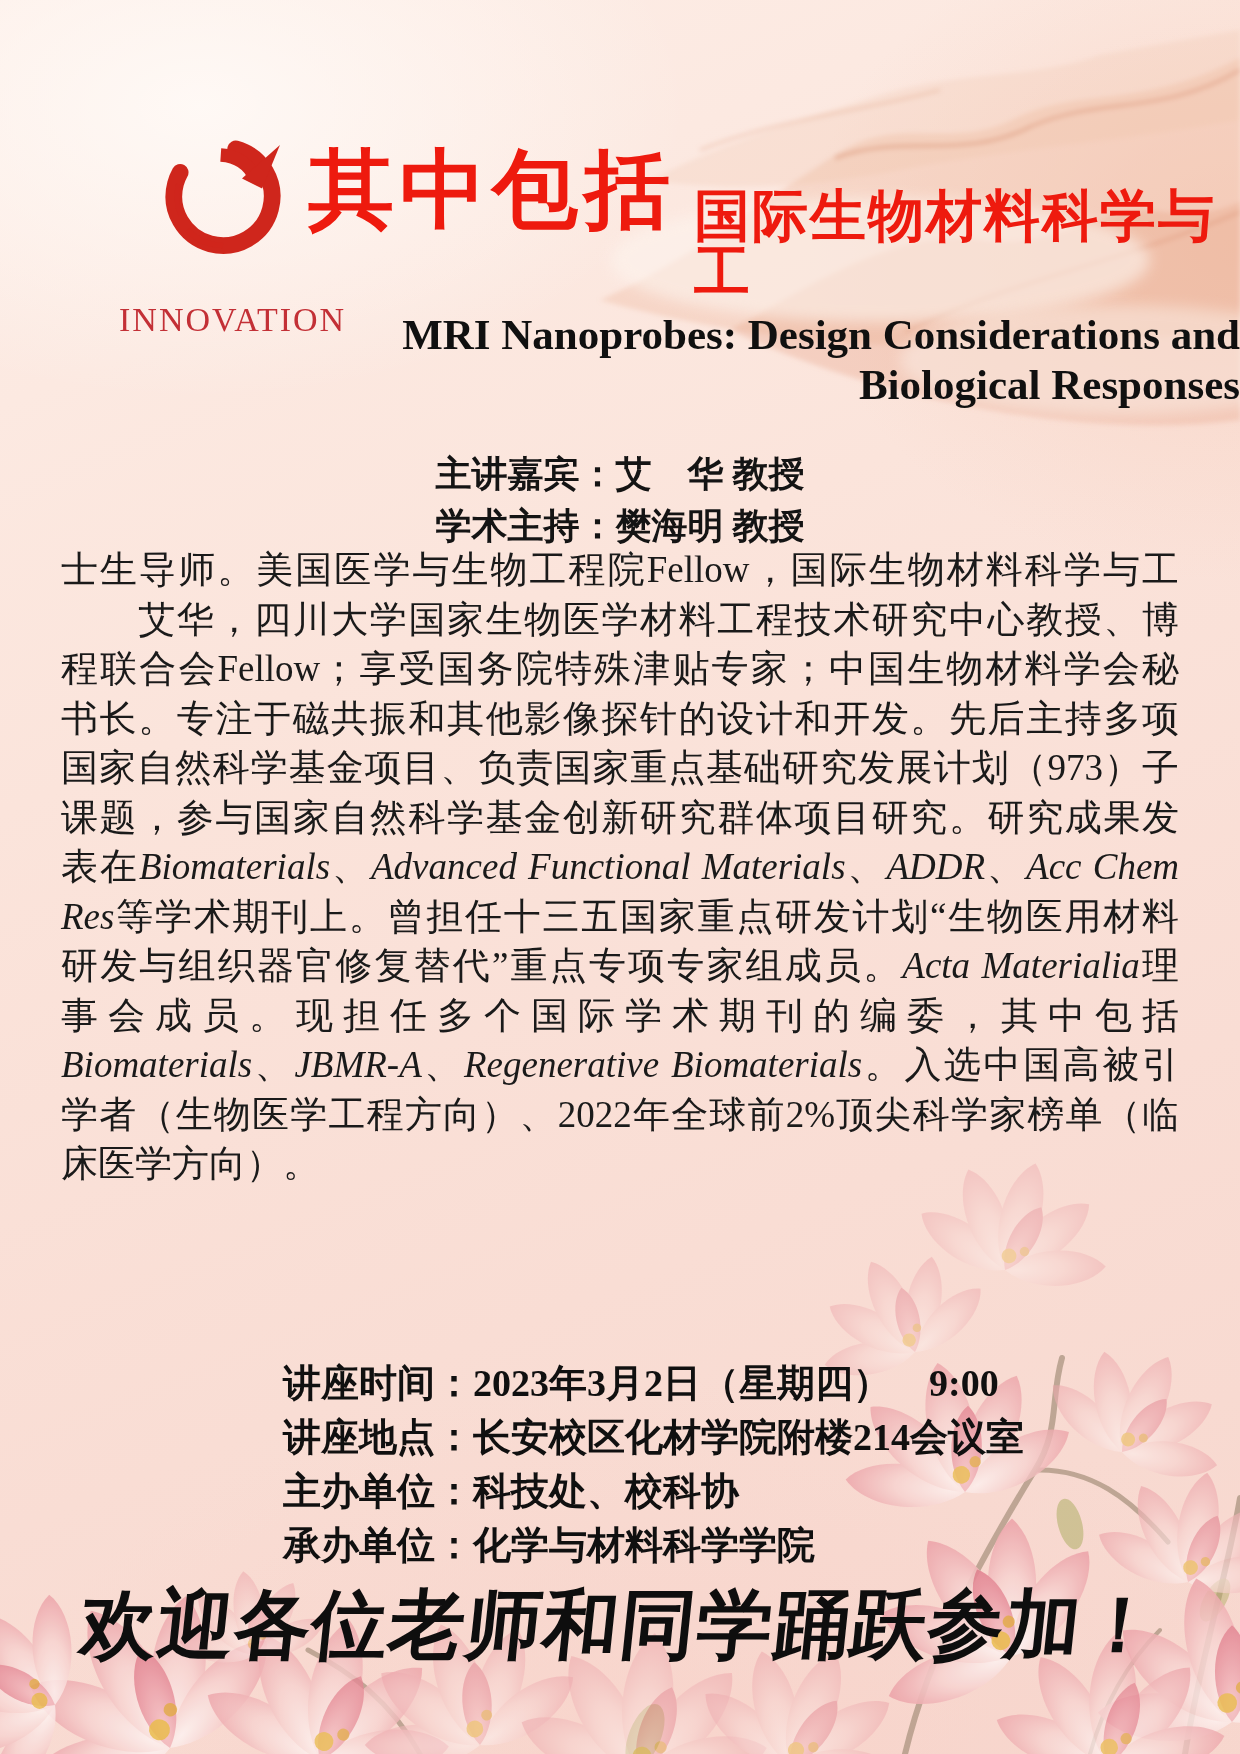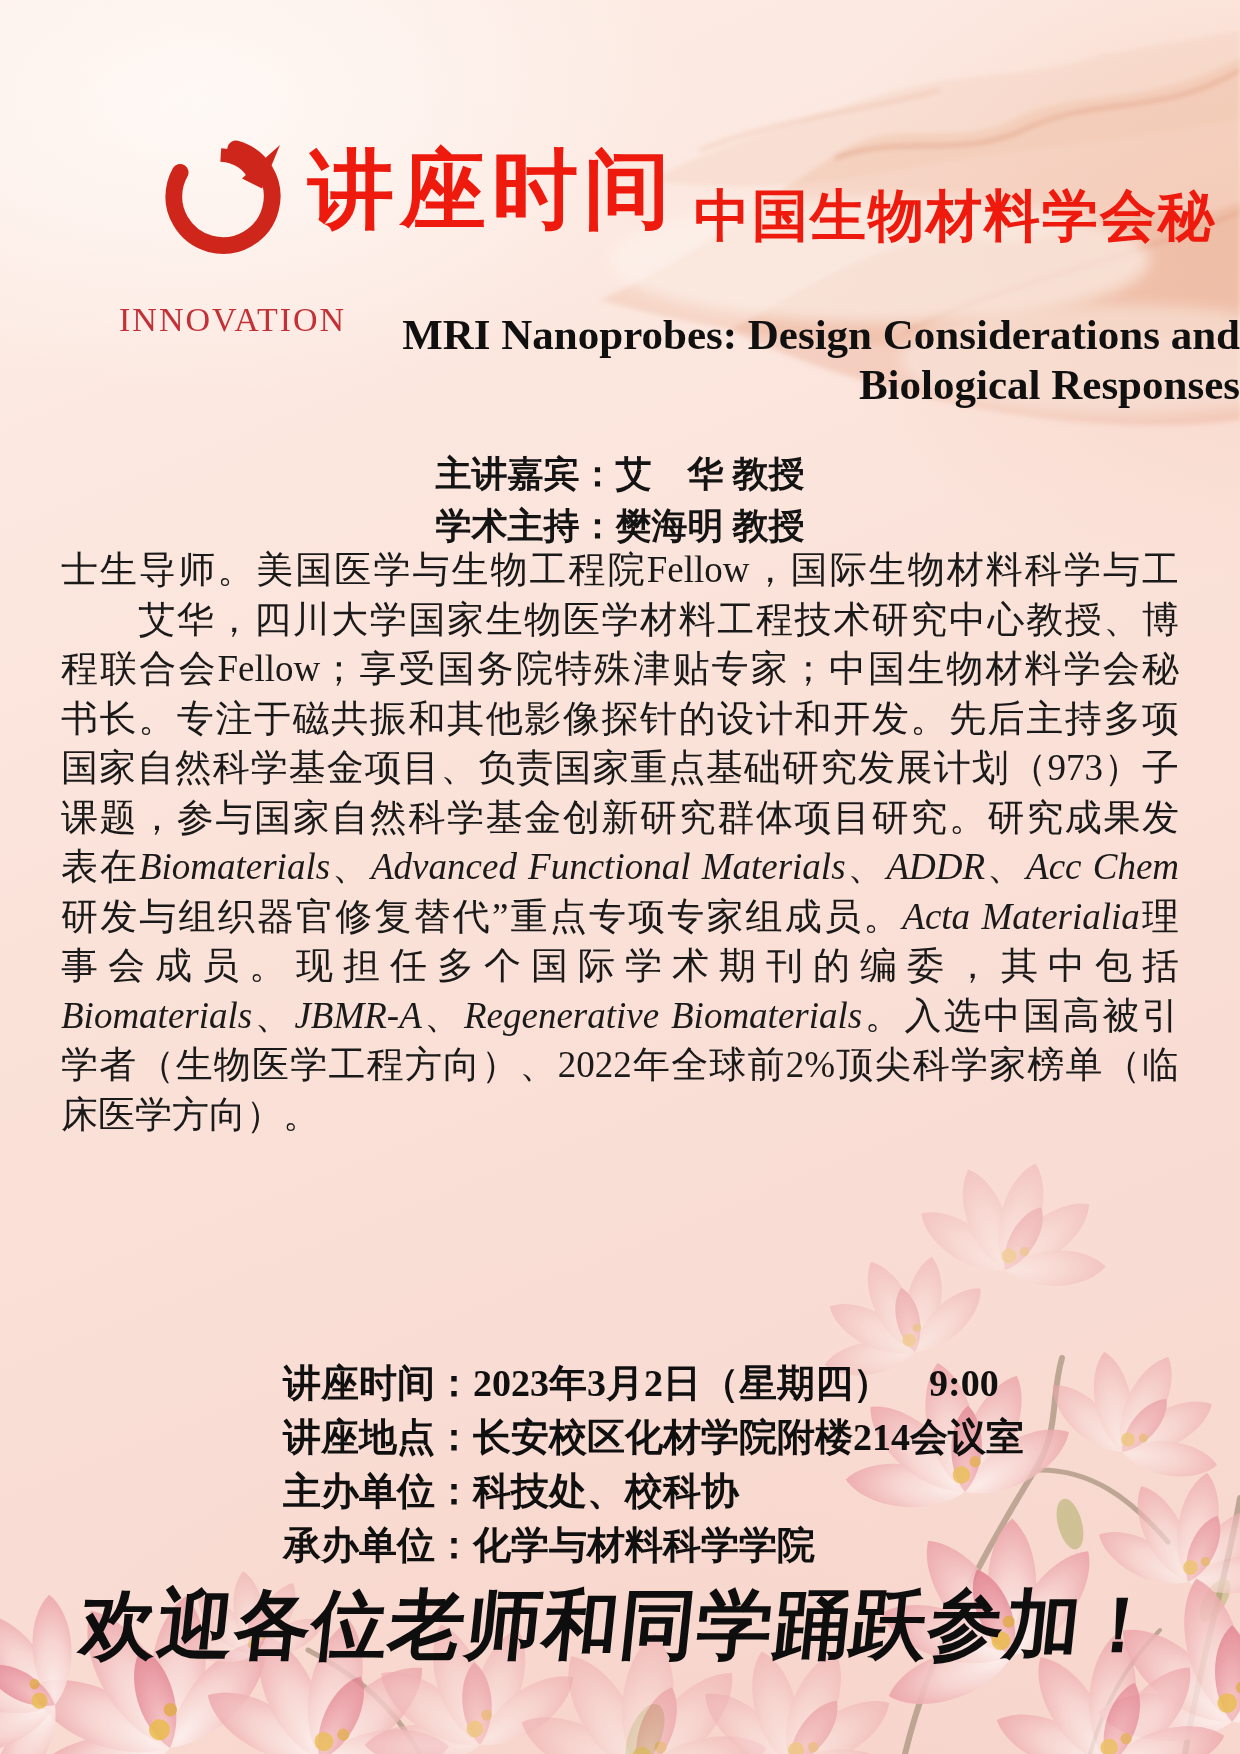--- a/index.html
+++ b/index.html
@@ -147,41 +147,42 @@
   </svg>
 
   <svg class="logo-icon content" viewBox="0 0 120 120" aria-hidden="true">
     <circle cx="60" cy="63" r="44" fill="none" stroke="#cf261c" stroke-width="15" stroke-dasharray="218 60" stroke-linecap="round" transform="rotate(-75 60 63)"></circle>
     <path d="M22,80 A44,44 0 0 1 20,52" stroke="#cf261c" stroke-width="4" fill="none" opacity="0.85"></path>
     <path d="M28,93 A46,46 0 0 0 60,107" stroke="#cf261c" stroke-width="5" fill="none" opacity="0.8"></path>
     <path d="M58,26 C73,27 84,35 89,47" stroke="#cf261c" stroke-width="12" fill="none"></path>
     <polygon points="77,47 111,17 95,56" fill="#cf261c"></polygon>
   </svg>
   <div class="brand content">INNOVATION</div>
-  <div class="forum-title content">讲座时间</div>
-  <div class="lecture-number content">中国生物材料学会秘</div>
+  <div class="forum-title content">其中包括</div>
+  <div class="lecture-number content">国际生物材料科学与工</div>
 
   <div class="en-title content">
     <div>MRI Nanoprobes: Design Considerations and</div>
     <div>Biological Responses</div>
   </div>
 
   <div class="speakers content">
     <div>主讲嘉宾：艾　华 教授</div>
     <div>学术主持：樊海明 教授</div>
   </div>
 
   <div class="bio content">
       <div class="bio-line"><span>士生导师。美国医学与生物工程院</span><span>Fellow</span><span>，国际生物材料科学与工</span></div>
       <div class="bio-line"><span>　　艾华，四川大学国家生物医学材料工程技术研究中心教授、博</span></div>
       <div class="bio-line"><span>程联合会</span><span>Fellow</span><span>；享受国务院特殊津贴专家；中国生物材料学会秘</span></div>
       <div class="bio-line"><span>书长。专注于磁共振和其他影像探针的设计和开发。先后主持多项</span></div>
       <div class="bio-line"><span>国家自然科学基金项目、负责国家重点基础研究发展计划（973）子</span></div>
       <div class="bio-line"><span>课题，参与国家自然科学基金创新研究群体项目研究。研究成果发</span></div>
       <div class="bio-line"><span>表在</span><span class="it">Biomaterials</span><span>、</span><span class="it">Advanced Functional Materials</span><span>、</span><span class="it">ADDR</span><span>、</span><span class="it">Acc Chem</span></div>
+      <div class="bio-line"><span class="it">Res</span><span>等学术期刊上。曾担任十三五国家重点研发计划“生物医用材料</span></div>
       <div class="bio-line"><span>研发与组织器官修复替代”重点专项专家组成员。</span><span class="it">Acta Materialia</span><span>理</span></div>
       <div class="bio-line"><span>事会成员。现担任多个国际学术期刊的编委，其中包括</span></div>
       <div class="bio-line"><span class="it">Biomaterials</span><span>、</span><span class="it">JBMR-A</span><span>、</span><span class="it">Regenerative Biomaterials</span><span>。入选中国高被引</span></div>
       <div class="bio-line"><span>学者（生物医学工程方向）、2022年全球前2%顶尖科学家榜单（临</span></div>
       <div class="bio-line bio-last"><span>床医学方向）。</span></div>
     </div>
 
   <div class="details content">
       <div class="detail-row"><span>讲座时间：</span><span>2023年3月2日（星期四）　9:00</span></div>
       <div class="detail-row"><span>讲座地点：</span><span>长安校区化材学院附楼214会议室</span></div>

